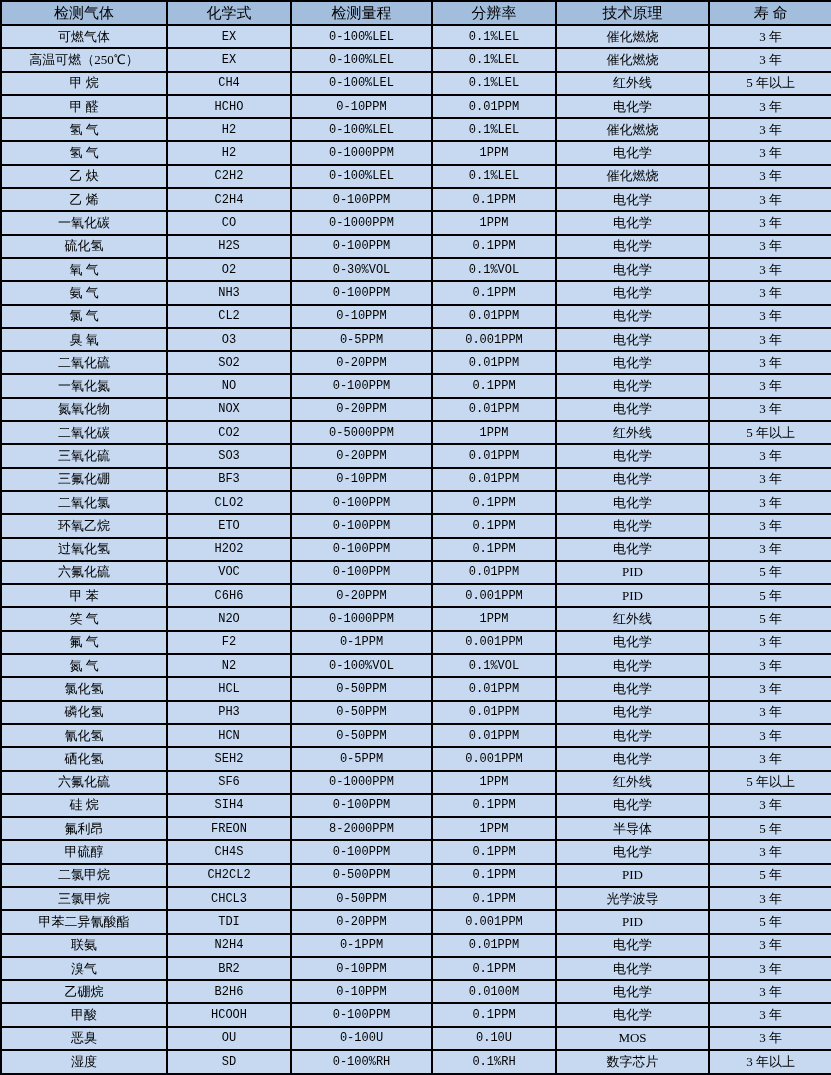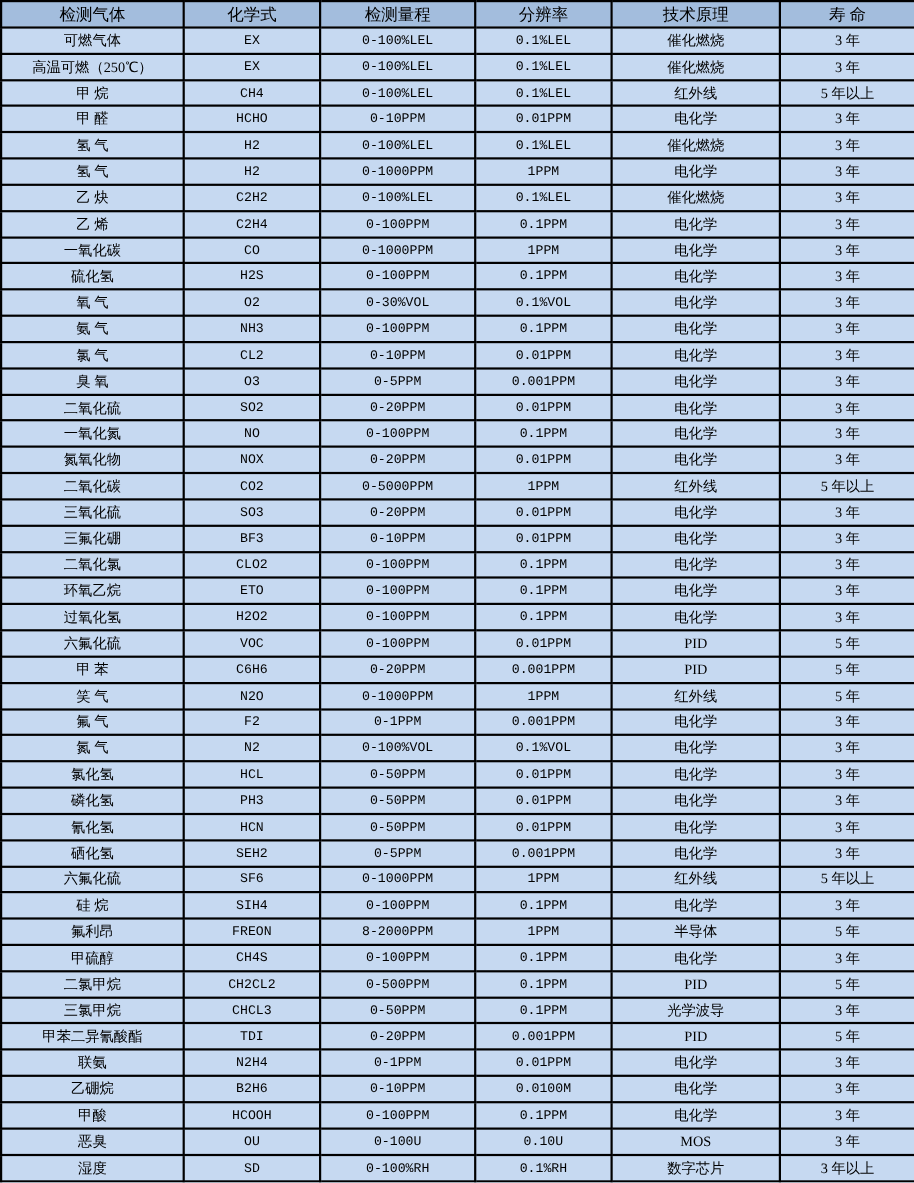--- a/index.html
+++ b/index.html
@@ -389,20 +389,28 @@
       </tr>
       <tr>
         <td class="c-gas">联氨</td>
         <td class="c-formula">N2H4</td>
         <td class="c-range">0-1PPM</td>
         <td class="c-resolution">0.01PPM</td>
         <td class="c-principle">电化学</td>
         <td class="c-lifespan">3 年</td>
       </tr>
       <tr>
+        <td class="c-gas">溴气</td>
+        <td class="c-formula">BR2</td>
+        <td class="c-range">0-10PPM</td>
+        <td class="c-resolution">0.1PPM</td>
+        <td class="c-principle">电化学</td>
+        <td class="c-lifespan">3 年</td>
+      </tr>
+      <tr>
         <td class="c-gas">乙硼烷</td>
         <td class="c-formula">B2H6</td>
         <td class="c-range">0-10PPM</td>
         <td class="c-resolution">0.0100M</td>
         <td class="c-principle">电化学</td>
         <td class="c-lifespan">3 年</td>
       </tr>
       <tr>
         <td class="c-gas">甲酸</td>
         <td class="c-formula">HCOOH</td>

